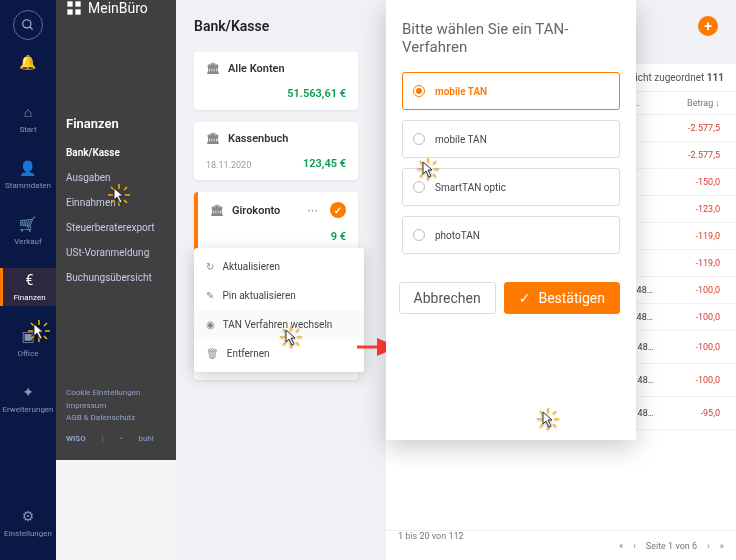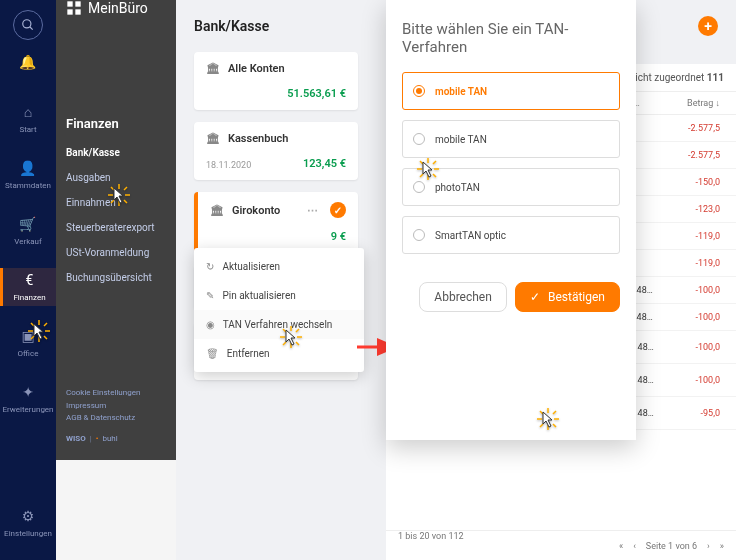--- a/index.html
+++ b/index.html
@@ -11,21 +11,21 @@
 .rail-item.active{color:#fff;background:rgba(255,130,40,0.15);border-left:3px solid #ff7a00}
 .rail-item svg,.rail-item .ico{width:18px;height:18px;margin-bottom:3px}
 .rail-spacer{flex:1}
 .sidebar{position:absolute;left:56px;top:0;width:120px;height:460px;background:#404040;padding:0 10px;color:#fff;z-index:4}
 .brand{display:flex;align-items:center;gap:6px;font-size:14px;margin-bottom:100px}
 .brand-icon{display:inline-flex}
 .sidebar-title{font-size:13px;font-weight:600;margin-bottom:16px}
 .sidebar-item{font-size:10px;color:#c3cde8;margin-bottom:14px;cursor:pointer}
 .sidebar-item.active{color:#fff;font-weight:600}
 .sidebar-footer{position:absolute;bottom:14px;left:10px;font-size:8px;color:#8fa0cc;line-height:1.6}
-.sidebar-footer .wiso{margin-top:8px;display:flex;align-items:center;gap:4px}
+.sidebar-footer .wiso{margin-top:8px;display:flex;align-items:center;gap:16px}
 .main{position:absolute;left:176px;top:0;right:0;bottom:0;background:#f0f1f4}
 .page-header{display:flex;align-items:center;justify-content:space-between;padding:16px 18px;font-size:14px;font-weight:600;color:#222}
 .add-btn{width:20px;height:20px;background:#ff7a00;color:#fff;border-radius:50%;display:flex;align-items:center;justify-content:center;font-size:14px}
 .cards{padding:0 18px;display:flex;flex-direction:column;gap:12px;width:200px}
 .card{background:#fff;border-radius:4px;padding:10px 12px;box-shadow:0 1px 2px rgba(0,0,0,0.08)}
 .card-head{display:flex;align-items:center;gap:8px;font-size:11px;font-weight:600;color:#333}
 .card-head .bank-ico{color:#888}
 .card-amt{text-align:center;font-size:11px;font-weight:600;margin-top:6px}
 .green{color:#0a9d4f}
 .red{color:#d43a2f}
@@ -54,21 +54,21 @@
 .modal{position:absolute;left:386px;top:0;width:250px;height:440px;background:#fff;box-shadow:0 8px 24px rgba(0,0,0,0.2);z-index:20;padding:20px 16px}
 .modal h3{font-size:13px;font-weight:600;color:#222;margin-bottom:6px}
 .modal .sub{font-size:15px;color:#666;margin-bottom:16px}
 .opt{border:1px solid #ddd;border-radius:3px;padding:12px 10px;margin-bottom:10px;display:flex;align-items:center;gap:10px;font-size:10px;color:#444;cursor:pointer}
 .opt.sel{border-color:#ff7a00}
 .opt.sel .lbl{color:#ff7a00;font-weight:600}
 .radio{width:12px;height:12px;border:1.5px solid #bbb;border-radius:50%;display:inline-flex;align-items:center;justify-content:center;flex-shrink:0}
 .opt.sel .radio{border-color:#ff7a00}
 .opt.sel .radio::after{content:"";width:6px;height:6px;background:#ff7a00;border-radius:50%}
 .modal-btns{display:flex;justify-content:flex-end;gap:8px;margin-top:28px}
-.btn{border:1px solid #ddd;background:#fff;padding:7px 14px;font-size:12px;border-radius:8px;cursor:pointer;color:#555}
+.btn{border:1px solid #ddd;background:#fff;padding:7px 14px;font-size:14px;border-radius:3px;cursor:pointer;color:#555}
 .btn.primary{background:#ff7a00;border-color:#ff7a00;color:#fff;display:flex;align-items:center;gap:8px}
 .btn.primary .chk{display:inline-flex}
 .cursor{position:absolute;width:22px;height:22px;pointer-events:none;z-index:50}
 .cursor svg{filter:drop-shadow(0 1px 1px rgba(0,0,0,0.3))}
 .cursor .burst{position:absolute;left:-2px;top:-4px}
 </style>
 </head>
 <body>
 
 <div class="rail">
@@ -354,25 +354,25 @@
       <div class="opt sel">
         <span class="radio"></span>
         <span class="lbl">mobile TAN</span>
       </div>
       <div class="opt">
         <span class="radio"></span>
         <span class="lbl">mobile TAN</span>
       </div>
       <div class="opt">
         <span class="radio"></span>
-        <span class="lbl">photoTAN</span>
+        <span class="lbl">SmartTAN optic</span>
       </div>
       <div class="opt">
         <span class="radio"></span>
-        <span class="lbl">SmartTAN optic</span>
+        <span class="lbl">photoTAN</span>
       </div>
     </div>
   <div class="modal-btns">
     <button class="btn">Abbrechen</button>
     <button class="btn primary">
       <span class="chk">✓</span>
       <span>Bestätigen</span>
     </button>
   </div>
 </div>

